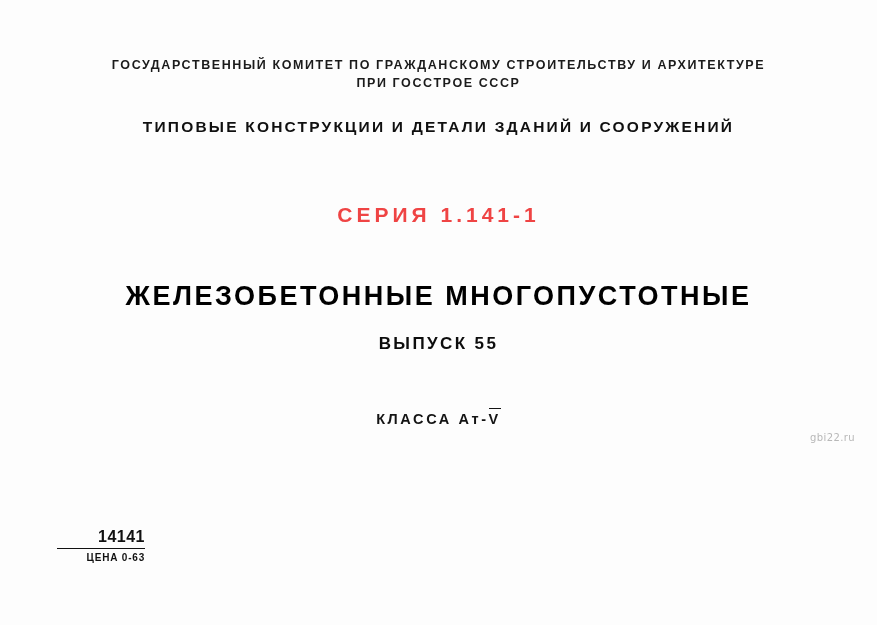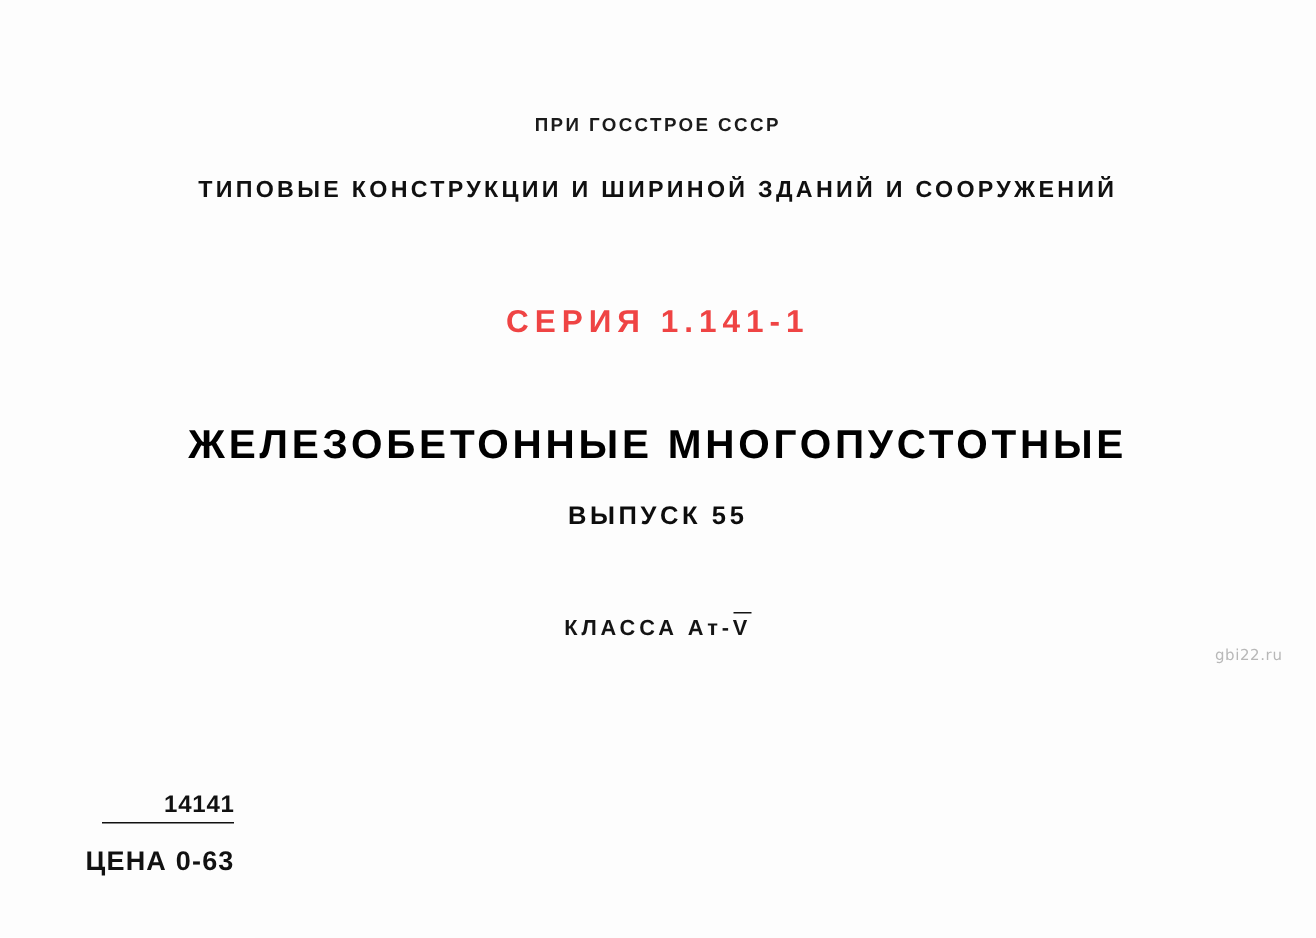--- a/index.html
+++ b/index.html
@@ -126,22 +126,22 @@
     font-size: 16px;
     letter-spacing: 0.5px;
     font-weight: 600;
     color: #111111;
     padding-bottom: 2px;
     display: inline-block;
     border-bottom: 1.4px solid #111111;
     min-width: 88px;
   }
   .price-value {
-    margin-top: 15px;
-    font-size: 18px;
+    margin-top: 3px;
+    font-size: 10px;
     letter-spacing: 0.8px;
     font-weight: 600;
     color: #111111;
     white-space: nowrap;
   }
 
   
   .watermark {
     position: absolute;
     right: 22px;
@@ -150,24 +150,25 @@
     letter-spacing: 0.4px;
     color: #b8b8b8;
     font-family: "DejaVu Sans", sans-serif;
   }
 </style>
 </head>
 <body>
 
 <div class="page">
 
+  <div class="line org1">ГОСУДАРСТВЕННЫЙ  КОМИТЕТ  ПО  ГРАЖДАНСКОМУ  СТРОИТЕЛЬСТВУ  И  АРХИТЕКТУРЕ</div>
 
   <div class="line org2">ПРИ  ГОССТРОЕ  СССР</div>
 
-  <div class="line subtitle">ТИПОВЫЕ  КОНСТРУКЦИИ  И  ШИРИНОЙ  ЗДАНИЙ  И  СООРУЖЕНИЙ</div>
+  <div class="line subtitle">ТИПОВЫЕ  КОНСТРУКЦИИ  И  ДЕТАЛИ  ЗДАНИЙ  И  СООРУЖЕНИЙ</div>
 
   <div class="line series">СЕРИЯ  1.141-1</div>
 
 
   <div class="line maintitle2">ЖЕЛЕЗОБЕТОННЫЕ  МНОГОПУСТОТНЫЕ</div>
 
   <div class="line issue">ВЫПУСК  55</div>
 
 
 

